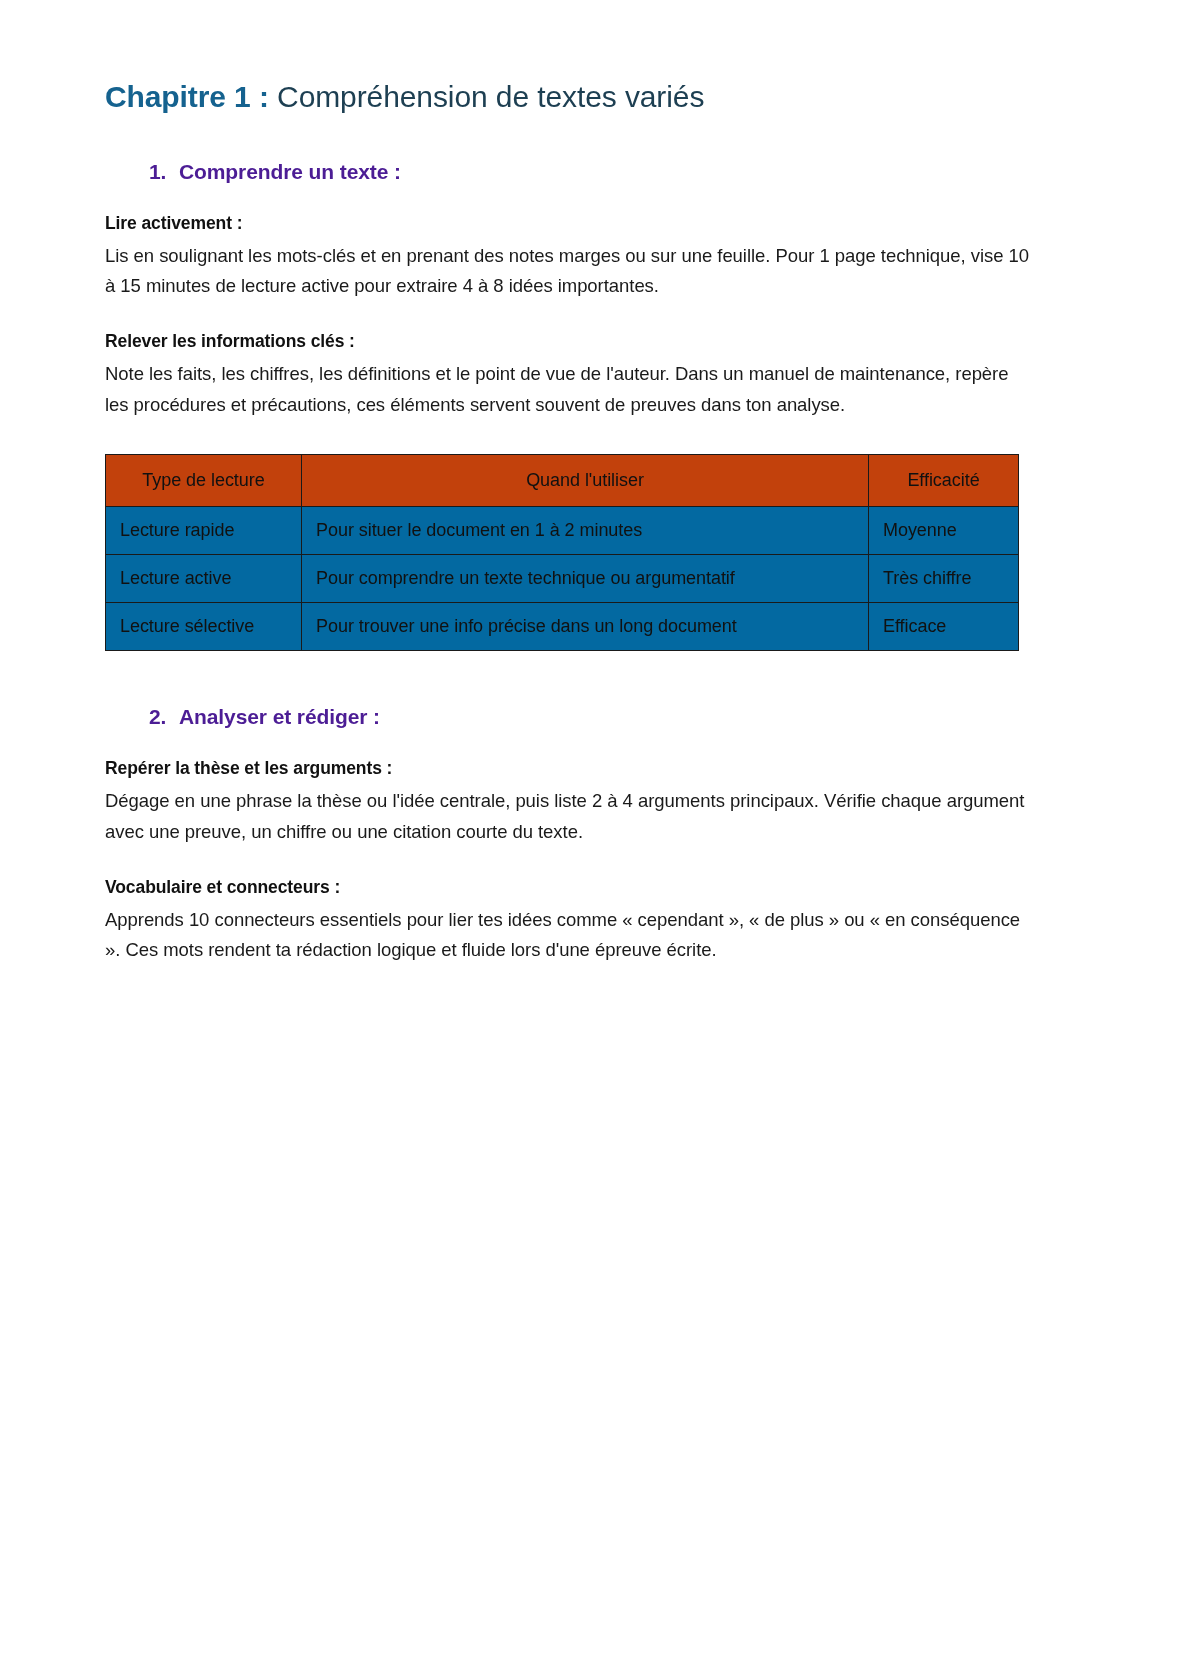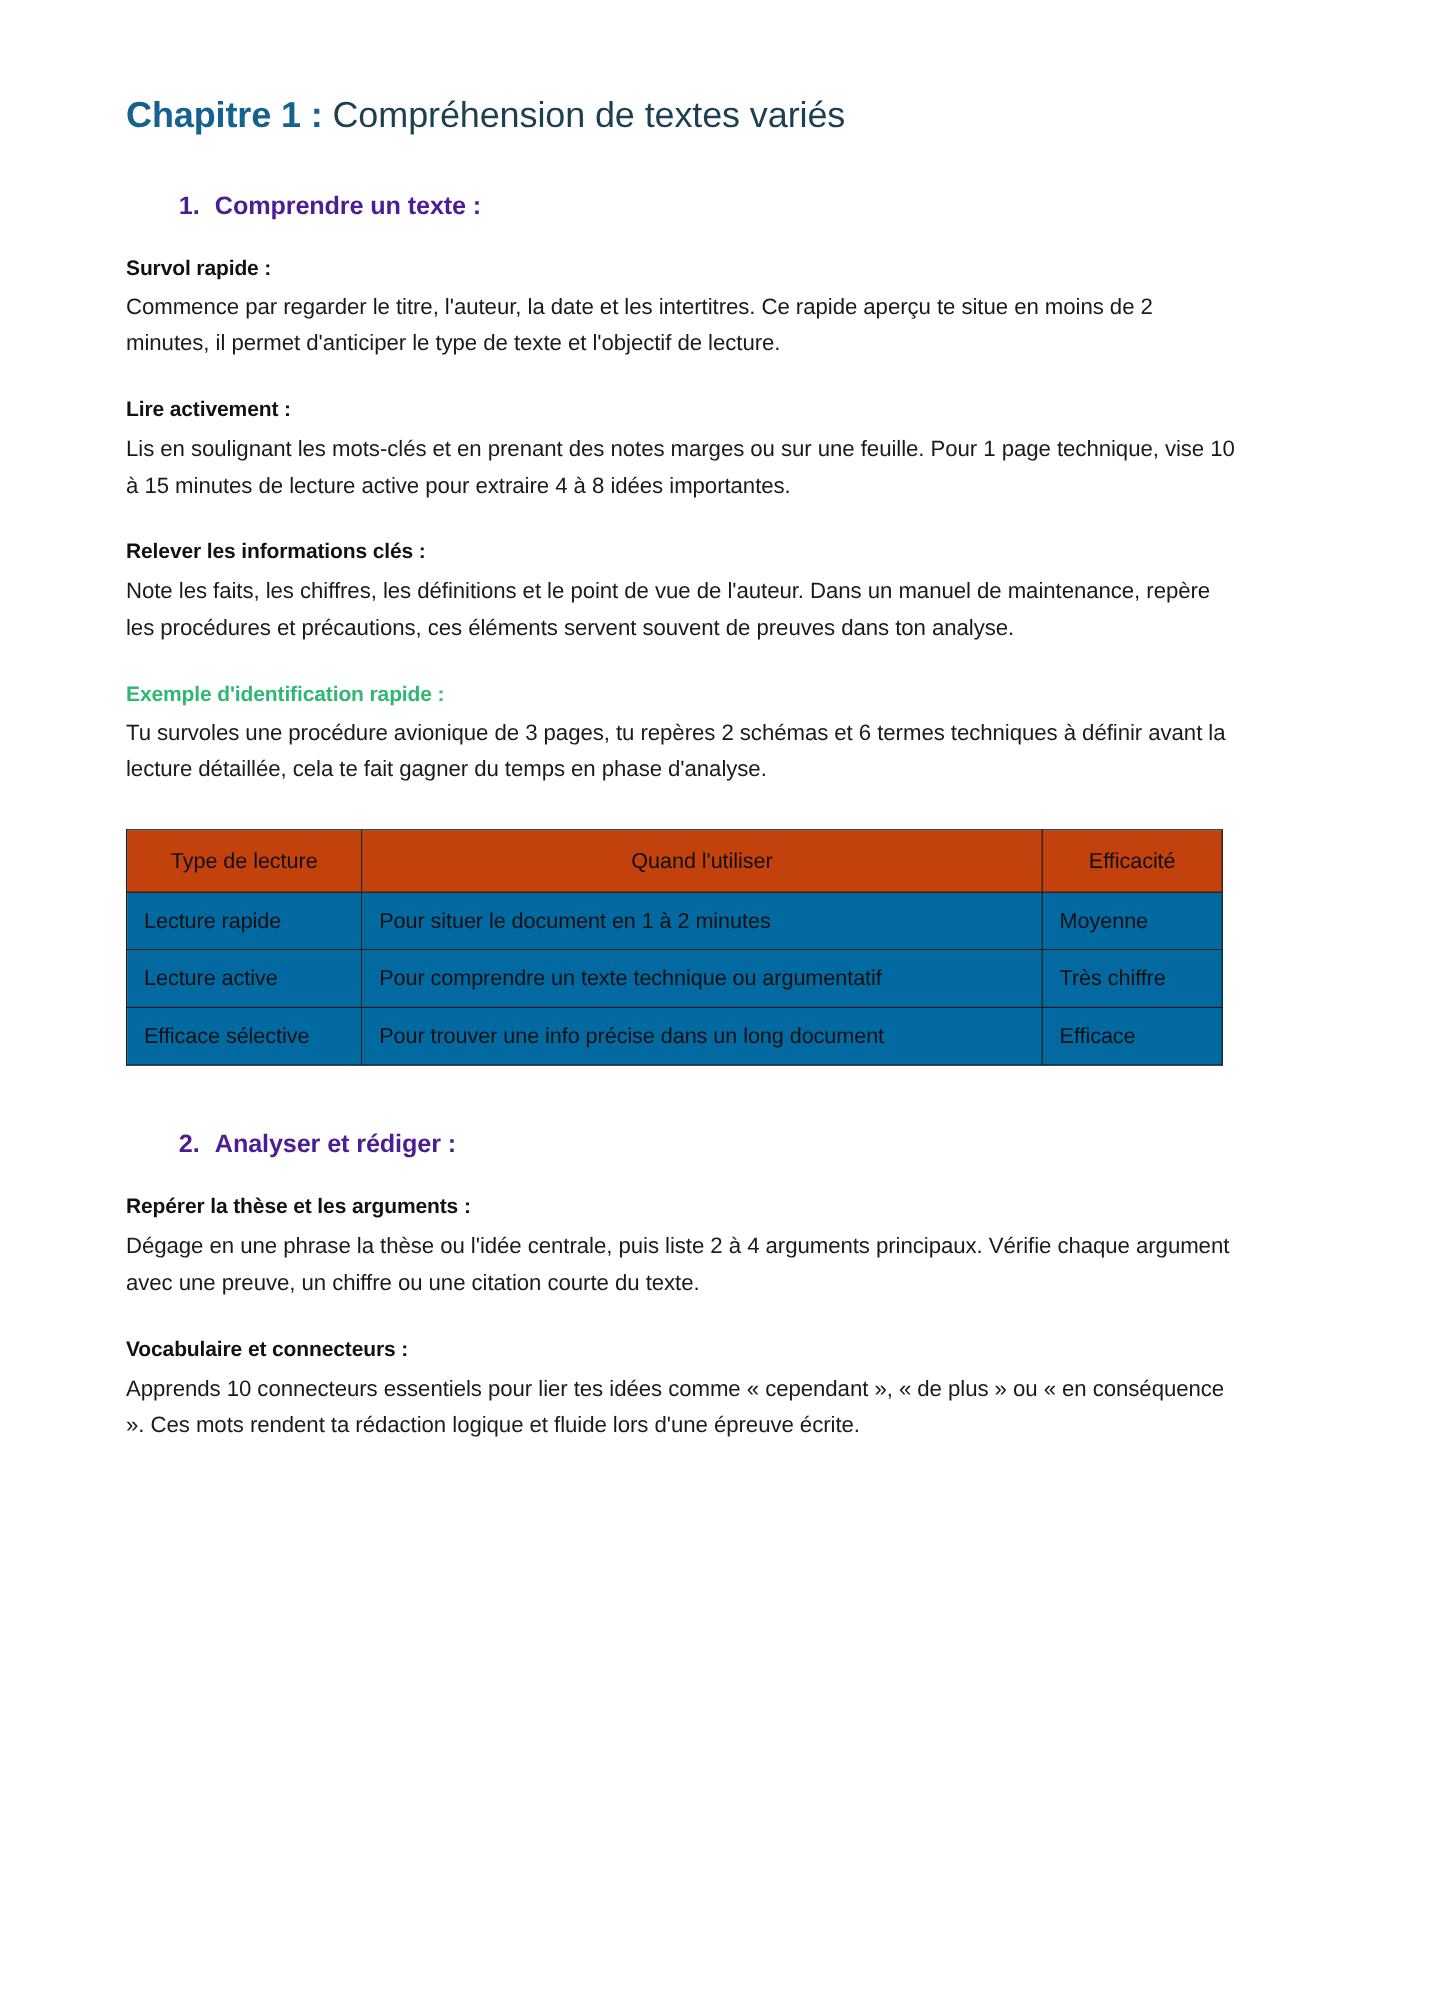--- a/index.html
+++ b/index.html
@@ -106,39 +106,31 @@
 <div class="page">
 
   <h1 class="doc-title">
     <span class="chapter-label">Chapitre 1 :</span><span> Compréhension de textes variés</span>
   </h1>
 
   <h2 class="section-heading">
     <span class="sec-num">1.</span><span>Comprendre un texte :</span>
   </h2>
 
-  <div class="block">
-    <div class="block-heading">Survol rapide :</div>
-    <p class="block-body">Commence par regarder le titre, l'auteur, la date et les intertitres. Ce rapide aperçu te situe en moins de 2 minutes, il permet d'anticiper le type de texte et l'objectif de lecture.</p>
-  </div>
 
   <div class="block">
     <div class="block-heading">Lire activement :</div>
     <p class="block-body">Lis en soulignant les mots-clés et en prenant des notes marges ou sur une feuille. Pour 1 page technique, vise 10 à 15 minutes de lecture active pour extraire 4 à 8 idées importantes.</p>
   </div>
 
   <div class="block">
     <div class="block-heading">Relever les informations clés :</div>
     <p class="block-body">Note les faits, les chiffres, les définitions et le point de vue de l'auteur. Dans un manuel de maintenance, repère les procédures et précautions, ces éléments servent souvent de preuves dans ton analyse.</p>
   </div>
 
-  <div class="block">
-    <div class="block-heading accent-green">Exemple d'identification rapide :</div>
-    <p class="block-body">Tu survoles une procédure avionique de 3 pages, tu repères 2 schémas et 6 termes techniques à définir avant la lecture détaillée, cela te fait gagner du temps en phase d'analyse.</p>
-  </div>
 
   <div class="lecture-table-wrap">
     <table class="lecture-table">
       <colgroup>
           <col class="c1">
           <col class="c2">
           <col class="c3">
         </colgroup>
       <thead>
         <tr>
@@ -152,21 +144,21 @@
           <td>Lecture rapide</td>
           <td>Pour situer le document en 1 à 2 minutes</td>
           <td>Moyenne</td>
         </tr>
         <tr>
           <td>Lecture active</td>
           <td>Pour comprendre un texte technique ou argumentatif</td>
           <td>Très chiffre</td>
         </tr>
         <tr>
-          <td>Efficace sélective</td>
+          <td>Lecture sélective</td>
           <td>Pour trouver une info précise dans un long document</td>
           <td>Efficace</td>
         </tr>
       </tbody>
     </table>
   </div>
 
   <h2 class="section-heading" id="section-2-heading">
     <span class="sec-num">2.</span><span>Analyser et rédiger :</span>
   </h2>

